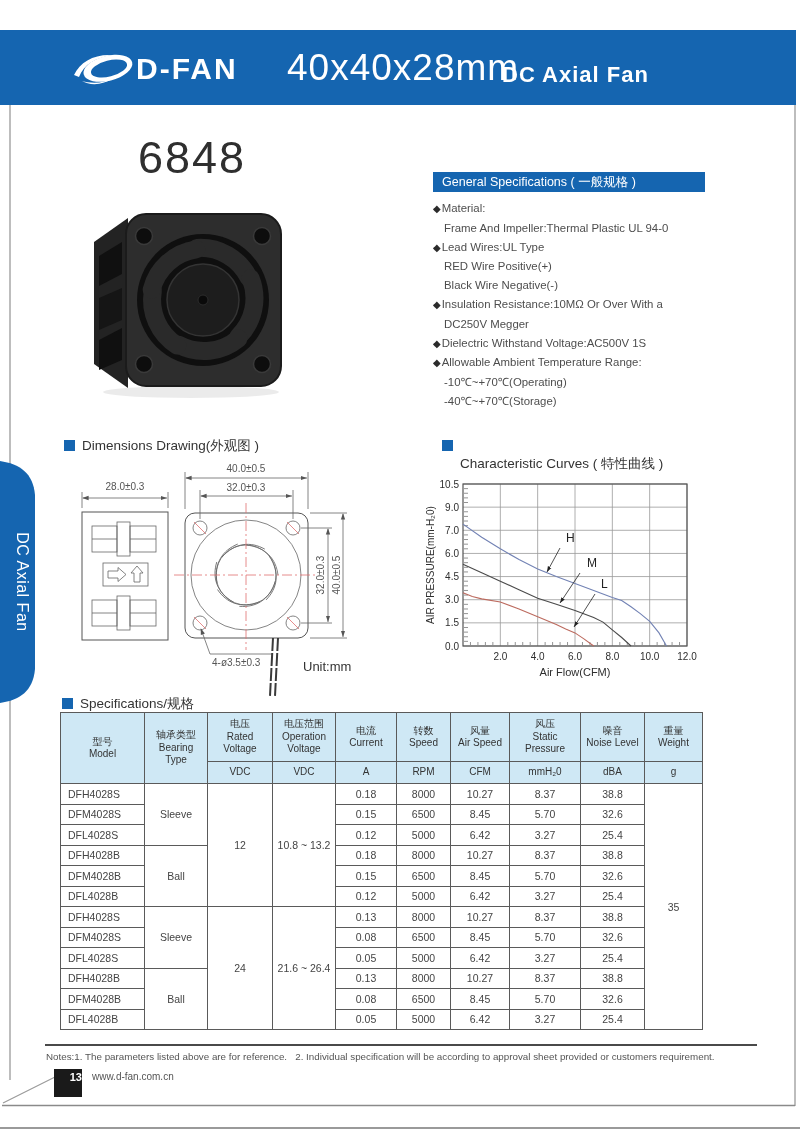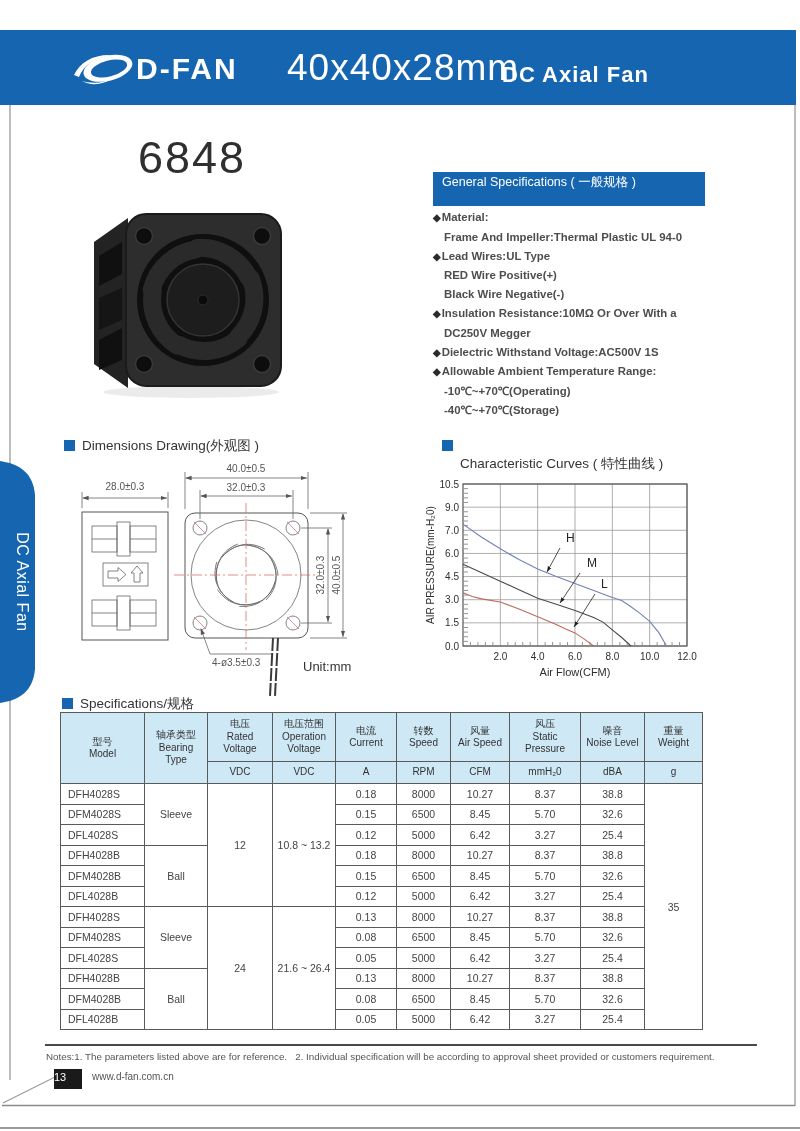--- a/index.html
+++ b/index.html
@@ -13,34 +13,34 @@
   #type-title{position:absolute;left:502px;top:32px;color:#fff;font-size:22px;font-weight:bold;letter-spacing:1px;}
   
   #frame{position:absolute;left:0;top:0;width:800px;height:1131px;pointer-events:none;}
   #page-edge-bottom{position:absolute;left:0;top:1127px;width:800px;height:2px;background:#9a9a9a;}
   
   #side-tab{position:absolute;left:0;top:457px;width:48px;height:250px;}
   
   #model-title{position:absolute;left:138px;top:132px;font-size:45px;color:#2f2f2f;letter-spacing:2px;}
   #fan-photo{position:absolute;left:86px;top:198px;width:205px;height:202px;}
   
-  #gen-bar{position:absolute;left:433px;top:172px;width:272px;height:34px;background:#1565b0;color:#fff;
+  #gen-bar{position:absolute;left:433px;top:172px;width:272px;height:20px;background:#1565b0;color:#fff;
            font-size:12.5px;line-height:20px;padding-left:9px;box-sizing:border-box;}
-  #gen-list{position:absolute;left:433px;top:208px;width:340px;font-weight:bold;}
+  #gen-list{position:absolute;left:433px;top:199px;width:340px;}
   .spec-line{font-size:11.4px;color:#4d4d4d;line-height:18.8px;white-space:nowrap;}
   .spec-line.indent{padding-left:11px;}
   .diamond{font-size:10px;color:#2b2b2b;margin-right:1px;}
   
   .sect-title{position:absolute;font-size:13.5px;color:#333;}
   .sq{position:absolute;width:11px;height:11px;background:#1565b0;}
   
   #notes-rule{position:absolute;left:45px;top:1044px;width:712px;height:2px;background:#4a4a4a;}
   #notes{position:absolute;left:46px;top:1051px;font-size:9.8px;color:#555;white-space:pre;}
-  #pageno{position:absolute;left:54px;top:1069px;width:28px;height:20px;background:#1a1a1a;color:#fff;
-          font-size:11px;font-weight:normal;text-align:left;line-height:16px;}
+  #pageno{position:absolute;left:54px;top:1069px;width:28px;height:28px;background:#1a1a1a;color:#fff;
+          font-size:11px;font-weight:bold;text-align:right;line-height:16px;}
   #site{position:absolute;left:92px;top:1071px;font-size:10px;color:#555;}
   
   #spec-table-wrap{position:absolute;left:60px;top:712px;}
   table{table-layout:fixed;border-collapse:collapse;background:#fff;}
   th,td{border:1px solid #5a5a5a;overflow:hidden;}
   th{background:#cfe8f5;font-weight:normal;font-size:10px;color:#333;white-space:pre-line;line-height:12.5px;padding:2px 1px;}
   td{font-size:10.5px;color:#444;text-align:center;padding:0 1px;}
   tbody tr{height:20.5px;}
   td.model{text-align:left;padding-left:7px;}
   table{border:1.5px solid #333;}

